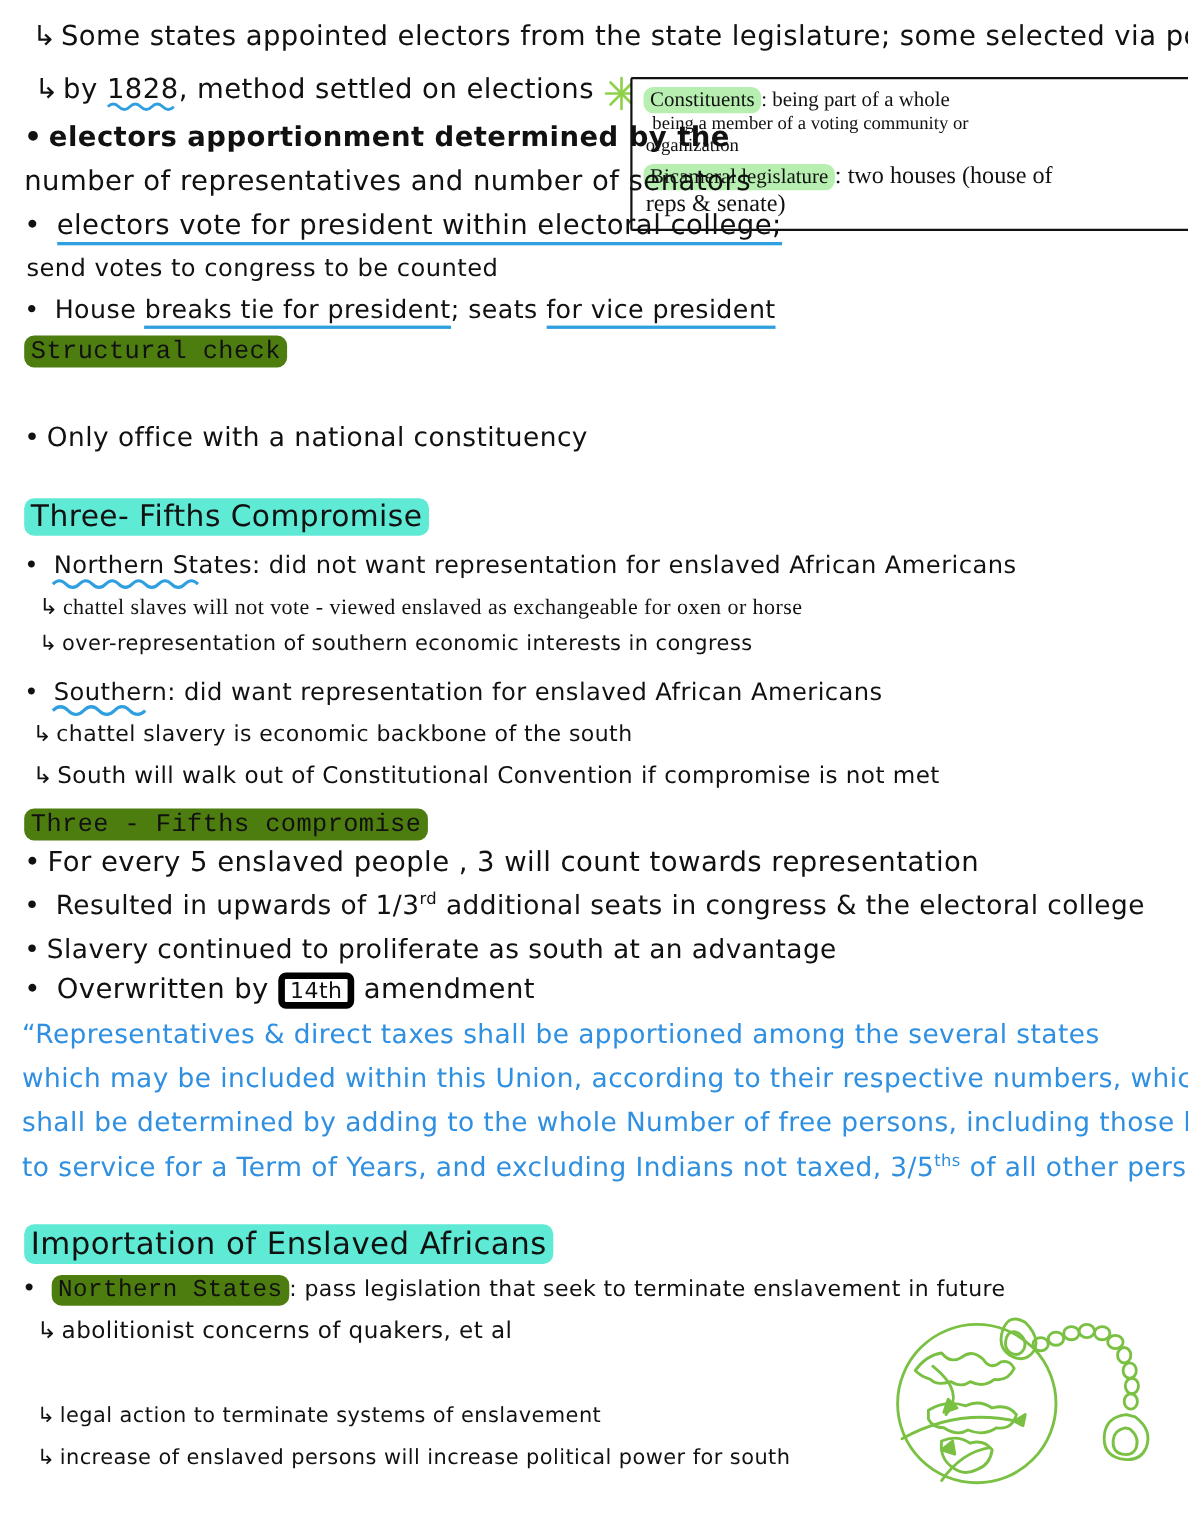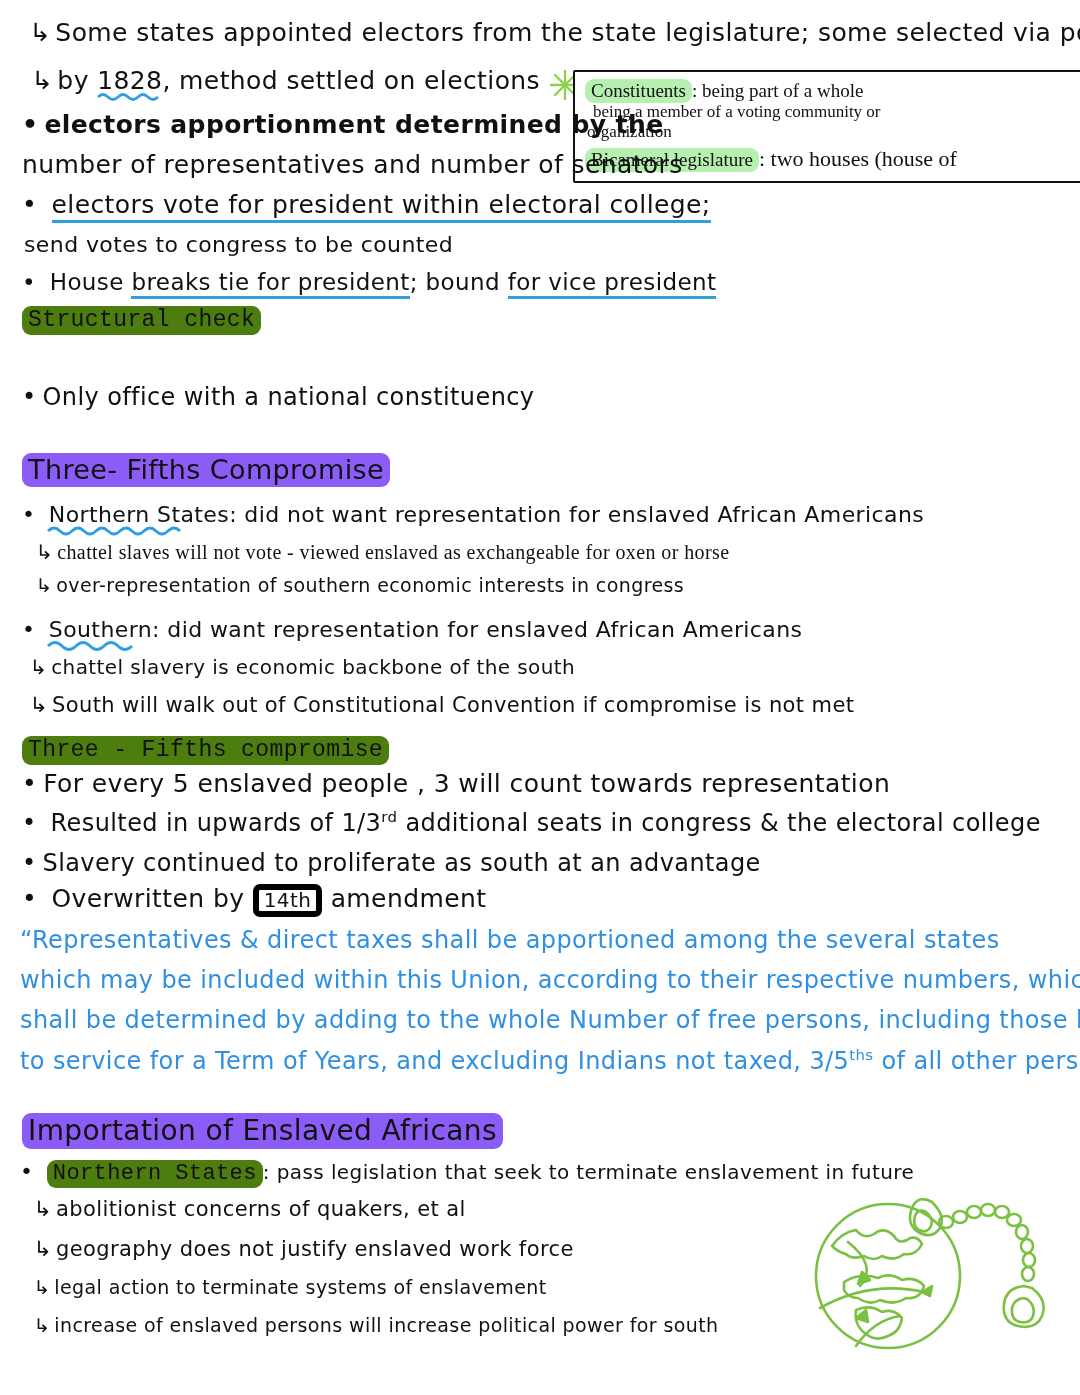--- a/index.html
+++ b/index.html
@@ -40,21 +40,21 @@
     content: "•";
     padding-right: 6px;
   }
   .hl {
     padding: 1px 6px 2px 6px;
     border-radius: 9px;
     box-decoration-break: clone;
     -webkit-box-decoration-break: clone;
   }
   .hl-blue   { background: #4d7c0f; font-family: Liberation Mono, monospace; }
-  .hl-purple { background: #8b5cf6; }
+  .hl-purple { background: #5eead4; }
   .hl-green  { background: #b6efb0; }
 
   .ul-blue {
     border-bottom: 3px solid #2f9fe0;
     padding-bottom: 1px;
   }
   .boxed-note {
     position: absolute;
     border: 2px solid #111111;
     background: #ffffff;
@@ -112,34 +112,35 @@
 
   <div class="boxed-note" style="left:573px; top:70px; width:494px;">
     <div class="note-line" style="font-size:19px;">
       <span class="hl hl-green">Constituents</span><span>: being part of a whole</span>
     </div>
     <div class="note-line" style="font-size:17px; padding-left:8px;">being a member of a voting community or</div>
     <div class="note-line" style="font-size:17px; padding-left:2px;">organization</div>
     <div class="note-line" style="font-size:19px; margin-top:3px;">
       <span class="hl hl-green">Bicameral legislature</span><span style="font-size:22px;">: two houses (house of</span>
     </div>
+    <div class="note-line" style="font-size:22px; padding-left:2px;">reps &amp; senate)</div>
   </div>
 
   <div class="hw bullet-dot" style="left:22px; top:112px; font-size:25px;font-weight:bold;">electors apportionment determined by the</div>
 
   <div class="hw" style="left:22px; top:152px; font-size:25px;">number of representatives and number of  senators</div>
 
   <div class="hw bullet-dot" style="left:22px; top:192px; font-size:25px;">
     <span class="ul-blue">electors vote for president within electoral college;</span>
   </div>
 
   <div class="hw" style="left:24px; top:233px; font-size:22px;">send votes to congress to be counted</div>
 
   <div class="hw bullet-dot" style="left:22px; top:270px; font-size:23px;">
-    <span>House </span><span class="ul-blue">breaks tie for president</span><span>; bound </span><span class="ul-blue">for vice president</span>
+    <span>House </span><span class="ul-blue">breaks tie for president</span><span>; seats </span><span class="ul-blue">for vice president</span>
   </div>
 
   <div class="hw" style="left:22px; top:306px; font-size:23px;">
     <span class="hl hl-blue">Structural check</span>
   </div>
 
 
   <div class="hw bullet-dot" style="left:22px; top:385px; font-size:24px;">Only office with a national  constituency</div>
 
   <div class="hw" style="left:22px; top:456px; font-size:27px;">
@@ -202,23 +203,20 @@
   </div>
 
   <div class="hw bullet-dot" style="left:20px; top:1160px; font-size:22px;">
     <span class="hl hl-blue">Northern States</span><span style="font-size:20px;">: pass legislation that seek to terminate enslavement in future</span>
   </div>
 
   <div class="hw" style="left:34px; top:1198px; font-size:21px;">
     <span class="arrow">↳</span><span>abolitionist concerns of quakers, et al</span>
   </div>
 
-  <div class="hw" style="left:34px; top:1238px; font-size:21px;">
-    <span class="arrow">↳</span><span>geography does not justify enslaved work force</span>
-  </div>
 
   <div class="hw" style="left:34px; top:1278px; font-size:19px;">
     <span class="arrow">↳</span><span>legal action to terminate systems of enslavement</span>
   </div>
 
   <div class="hw" style="left:34px; top:1316px; font-size:19px;">
     <span class="arrow">↳</span><span>increase of enslaved persons will increase political power for south</span>
   </div>
 
   <div class="doodle" style="left:800px; top:1150px;">

